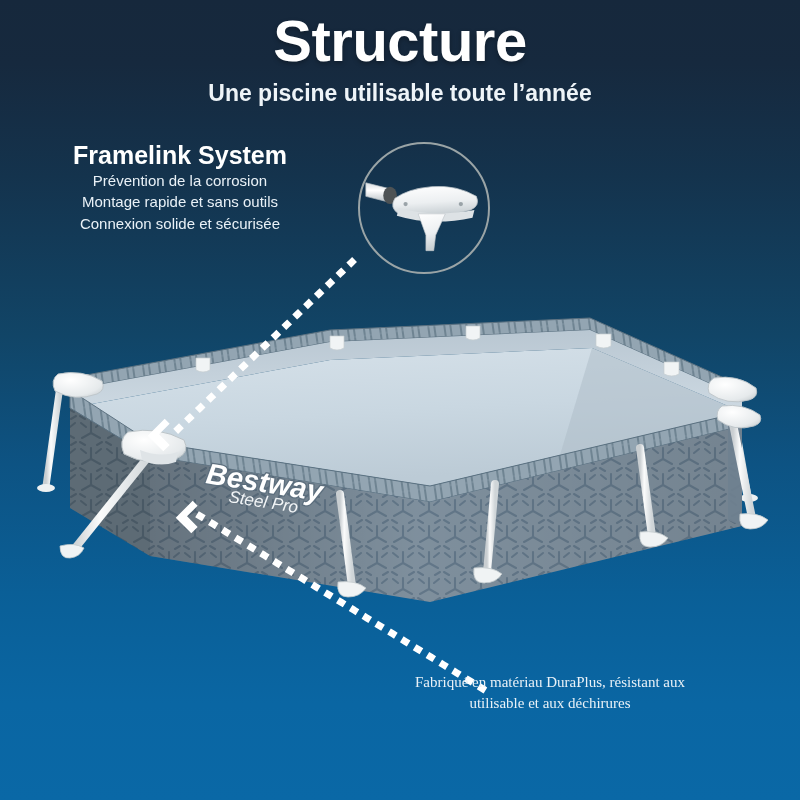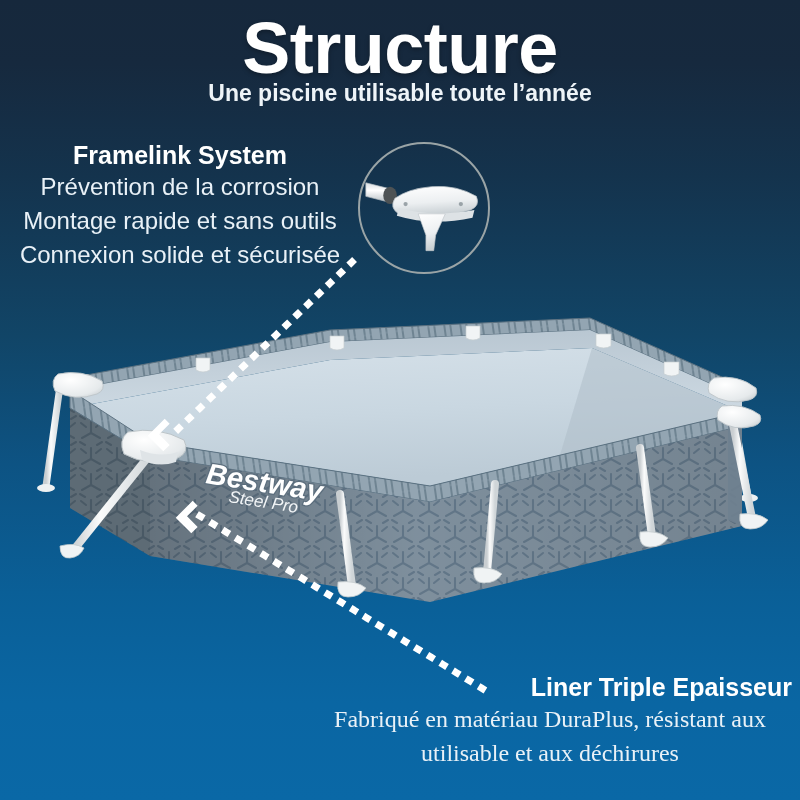--- a/index.html
+++ b/index.html
@@ -26,21 +26,21 @@
         #0a68a6 100%);
   }
 
   
   .title {
     position: absolute;
     left: 0; right: 0;
     top: 12px;
     text-align: center;
     color: #ffffff;
-    font-size: 72px;
+    font-size: 58px;
     font-weight: bold;
     letter-spacing: -0.5px;
     line-height: 1.0;
     text-shadow: 0 2px 5px rgba(0,0,0,0.30);
   }
   .subtitle {
     position: absolute;
     left: 0; right: 0;
     top: 80px;
     text-align: center;
@@ -53,21 +53,21 @@
   .callout { position: absolute; }
   .callout .head {
     color: #ffffff;
     font-size: 25px;
     font-weight: bold;
     line-height: 1.2;
     white-space: nowrap;
   }
   .callout .line {
     color: #e9f1f7;
-    font-size: 24px;
+    font-size: 15px;
     font-weight: normal;
     line-height: 1.42;
     white-space: nowrap;
   }
 
   #callout-framelink {
     left: 0; top: 140px;
     width: 360px;
     text-align: center;
   }
@@ -298,18 +298,17 @@
   <div class="subtitle">Une piscine utilisable toute l’année</div>
 
   <div class="callout" id="callout-framelink">
     <div class="head">Framelink System</div>
     <div class="line">Prévention de la corrosion</div>
     <div class="line">Montage rapide et sans outils</div>
     <div class="line">Connexion solide et sécurisée</div>
   </div>
 
   <div class="callout" id="callout-liner">
-    <div class="head">Liner Triple Epaisseur</div>
     <div class="line">Fabriqué en matériau DuraPlus, résistant aux</div>
     <div class="line">utilisable et aux déchirures</div>
   </div>
 
 </div>
 
 </body></html>

